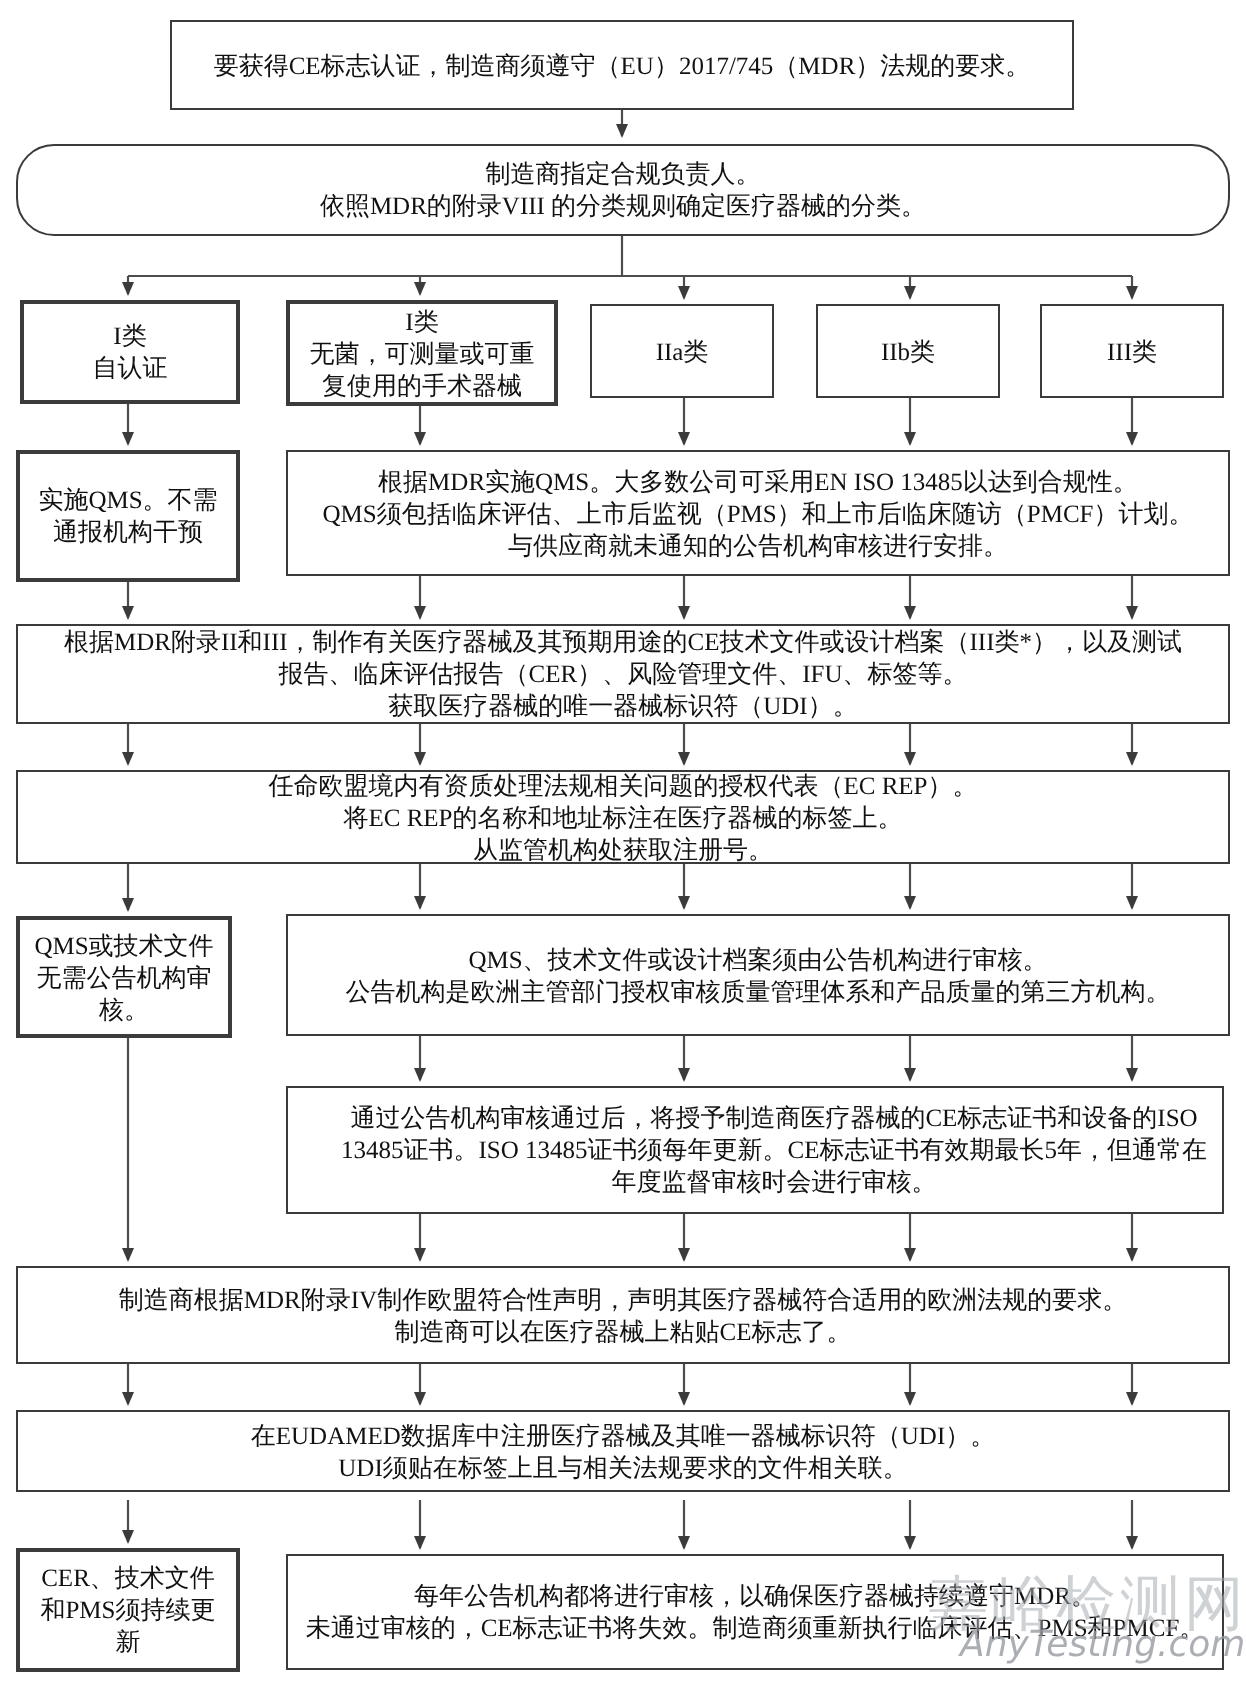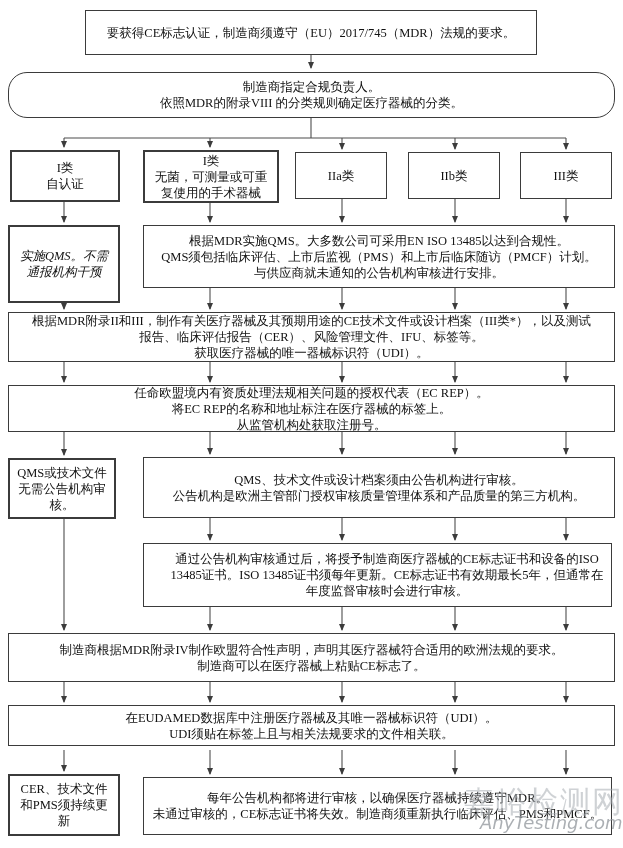--- a/index.html
+++ b/index.html
@@ -29,21 +29,21 @@
   }
   .thick{border-width:2px;}
   
   #n-regulation{left:85px;top:10px;width:452px;height:45px;}
   #n-prp{left:8px;top:72px;width:607px;height:46px;border-radius:19px;}
   #n-class-i{left:10px;top:150px;width:110px;height:52px;}
   #n-class-i-srm{left:143px;top:150px;width:136px;height:53px;}
   #n-class-iia{left:295px;top:152px;width:92px;height:47px;}
   #n-class-iib{left:408px;top:152px;width:92px;height:47px;}
   #n-class-iii{left:520px;top:152px;width:92px;height:47px;}
-  #n-qms-self{left:8px;top:225px;width:112px;height:78px;font-style:italic;}
+  #n-qms-self{left:8px;top:225px;width:112px;height:66px;}
   #n-qms-mdr{left:143px;top:225px;width:472px;height:63px;align-items:center;}
   #n-techfile{left:8px;top:312px;width:607px;height:50px;}
   #n-ecrep{left:8px;top:385px;width:607px;height:47px;}
   #n-no-audit{left:8px;top:458px;width:108px;height:61px;}
   #n-nb-audit{left:143px;top:457px;width:472px;height:61px;}
   #n-cert{left:143px;top:543px;width:469px;height:64px;padding-left:24px;}
   #n-doc{left:8px;top:633px;width:607px;height:49px;}
   #n-eudamed{left:8px;top:705px;width:607px;height:41px;align-items:center;}
   #n-continuous{left:8px;top:774px;width:112px;height:62px;}
   #n-annual{left:143px;top:777px;width:469px;height:58px;}

